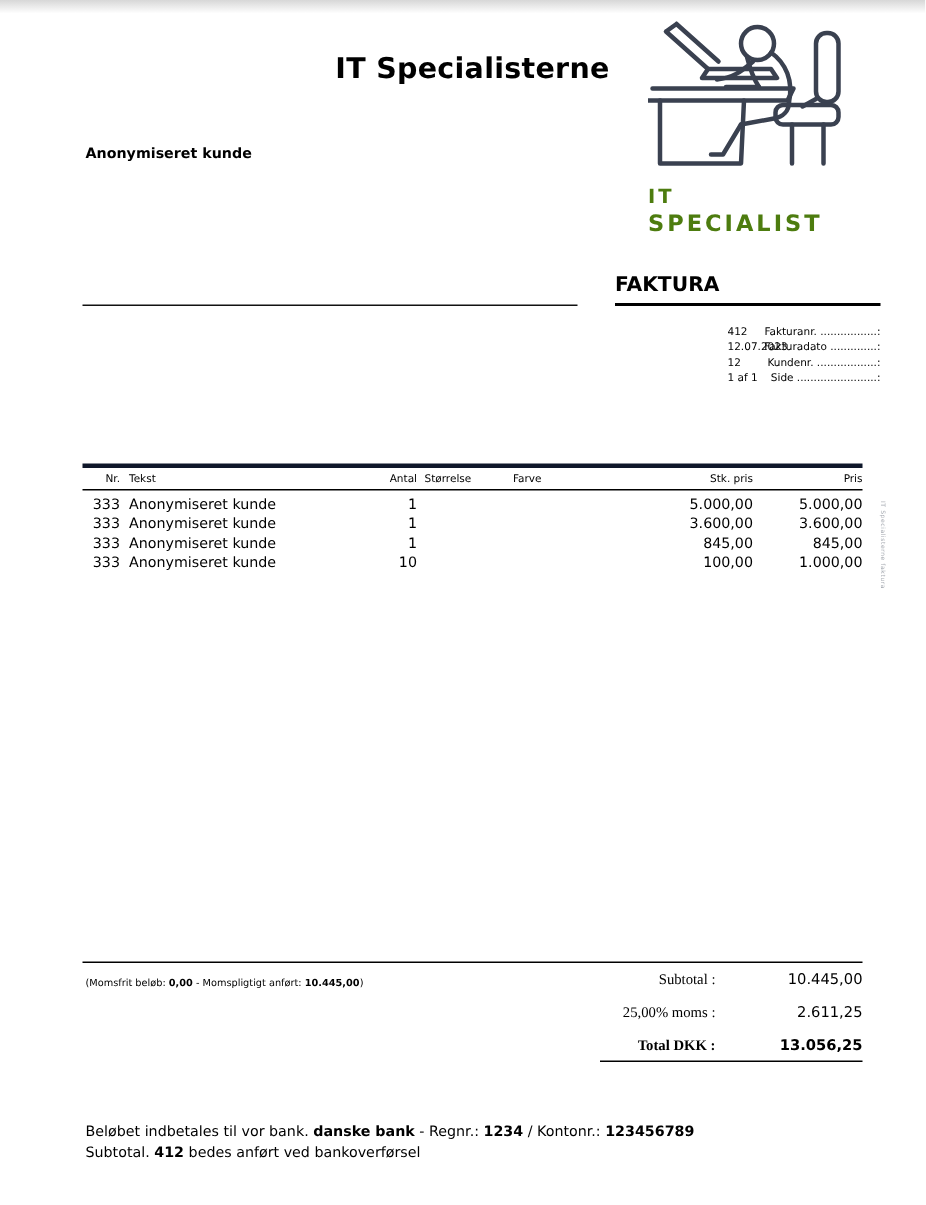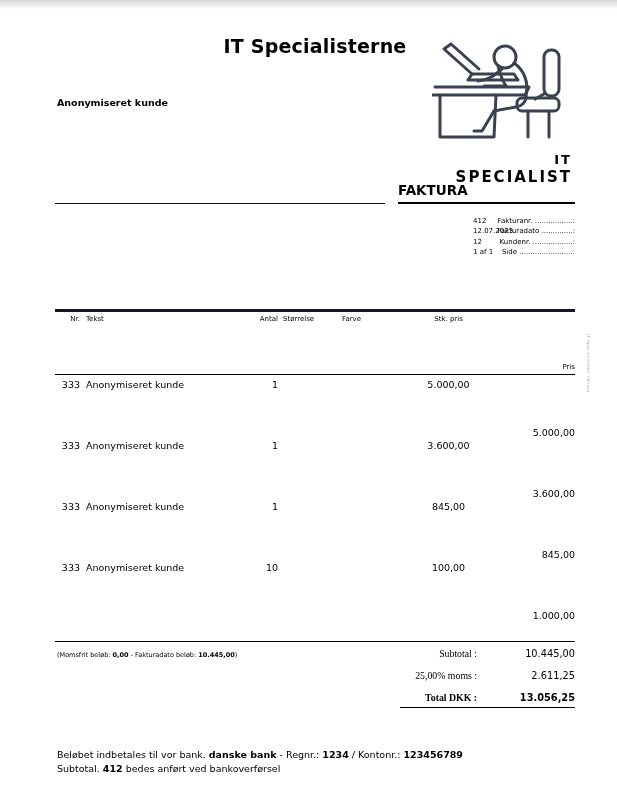--- a/index.html
+++ b/index.html
@@ -7,45 +7,45 @@
     position:relative;width:617px;height:803px;background:#fff;overflow:hidden;
     font-family:"DejaVu Sans","Liberation Sans",sans-serif;color:#000;
   }
   .top-shade{position:absolute;top:0;left:0;right:0;height:9px;
     background:linear-gradient(#d7d7d7,rgba(255,255,255,0));}
   .company-title{position:absolute;left:55px;top:35px;width:520px;text-align:center;
     font-size:19px;font-weight:bold;letter-spacing:.2px;}
   .customer-name{position:absolute;left:57px;top:97px;font-size:9.5px;font-weight:bold;}
   .left-rule{position:absolute;left:55px;top:203px;width:330px;border-top:1px solid #111;}
 
-  .logo{position:absolute;left:432px;top:36px;width:140px;text-align:right;color:#000000;}
+  .logo{position:absolute;left:432px;top:8px;width:140px;text-align:left;color:#4d7c0f;}
   .logo svg{display:block;margin:0 auto;}
   .logo-line1{font-size:13px;font-weight:bold;letter-spacing:2px;margin-top:1px;}
   .logo-line2{font-size:15px;font-weight:bold;letter-spacing:2px;margin-top:1px;}
 
-  .invoice-block{position:absolute;left:398px;top:182px;width:177px;}
+  .invoice-block{position:absolute;left:410px;top:182px;width:177px;}
   .invoice-title{font-size:13.5px;font-weight:bold;}
   .invoice-title-rule{border-top:2px solid #000;margin-top:4px;}
   .invoice-details{margin-top:12px;font-size:7px;line-height:10.3px;text-align:right;}
   .detail-row{position:relative;height:10.3px;white-space:nowrap;}
   .detail-value{position:absolute;left:75px;top:0;}
 
   .items{position:absolute;left:55px;top:309px;width:520px;border-top:3px solid #0f172a;}
   .items-header,.item-row{display:grid;
     grid-template-columns:25px 154px 44px 64px 53px 107px 73px;}
   .items-header{font-size:7px;padding-top:3px;padding-bottom:3px;border-bottom:1.5px solid #000;}
   .item-rows{padding-top:3px;}
   .item-row{font-size:9.5px;line-height:13px;}
   .c-nr{text-align:right;}
   .c-tekst{padding-left:6px;text-align:left;}
   .c-antal{text-align:right;}
   .c-storrelse{padding-left:5px;text-align:left;}
   .c-farve{text-align:left;}
-  .c-stkpris{text-align:center;}
-  .c-pris{text-align:right;margin-top:48px;}
+  .c-stkpris{text-align:right;}
+  .c-pris{text-align:right;}
 
   .side-watermark{position:absolute;left:586px;top:334px;writing-mode:vertical-rl;
     font-size:4px;color:#a7abb2;letter-spacing:.4px;white-space:nowrap;}
 
   .totals{position:absolute;left:55px;top:641px;width:520px;border-top:1px solid #000;}
   .moms-note{position:absolute;left:2px;top:9px;font-size:6.5px;white-space:nowrap;}
   .totals-row{position:absolute;right:0;width:300px;height:13px;font-size:9.8px;}
   .totals-label{position:absolute;right:98px;text-align:right;white-space:nowrap;font-family:Liberation Serif, serif;}
   .totals-value{position:absolute;right:0;text-align:right;white-space:nowrap;}
   .row-subtotal{top:6px;}
@@ -164,21 +164,21 @@
         <div class="c-stkpris">100,00</div>
         <div class="c-pris">1.000,00</div>
       </div>
     </div>
   </div>
 
   <div class="side-watermark">IT Specialisterne faktura</div>
 
   <div class="totals">
     <div class="moms-note">
-      <span>(Momsfrit beløb: </span><b>0,00</b><span> - Fakturadato beløb: </span><b>10.445,00</b><span>)</span>
+      <span>(Momsfrit beløb: </span><b>0,00</b><span> - Momspligtigt anført: </span><b>10.445,00</b><span>)</span>
     </div>
     <div class="totals-row row-subtotal">
       <span class="totals-label">Subtotal :</span>
       <span class="totals-value">10.445,00</span>
     </div>
     <div class="totals-row row-moms">
       <span class="totals-label">25,00% moms :</span>
       <span class="totals-value">2.611,25</span>
     </div>
     <div class="totals-row row-total">

